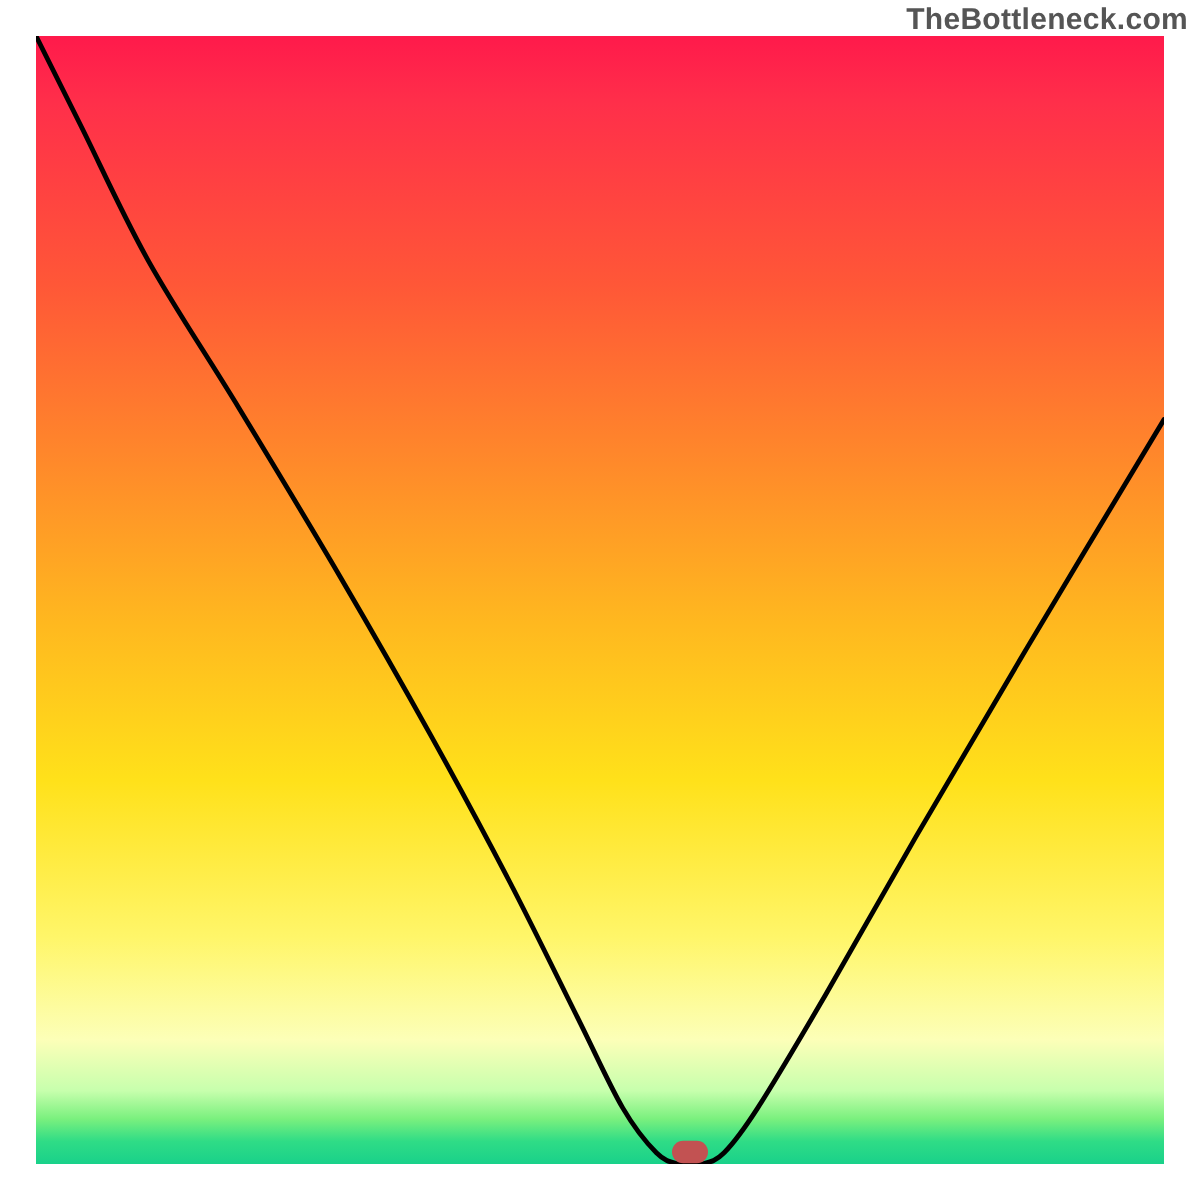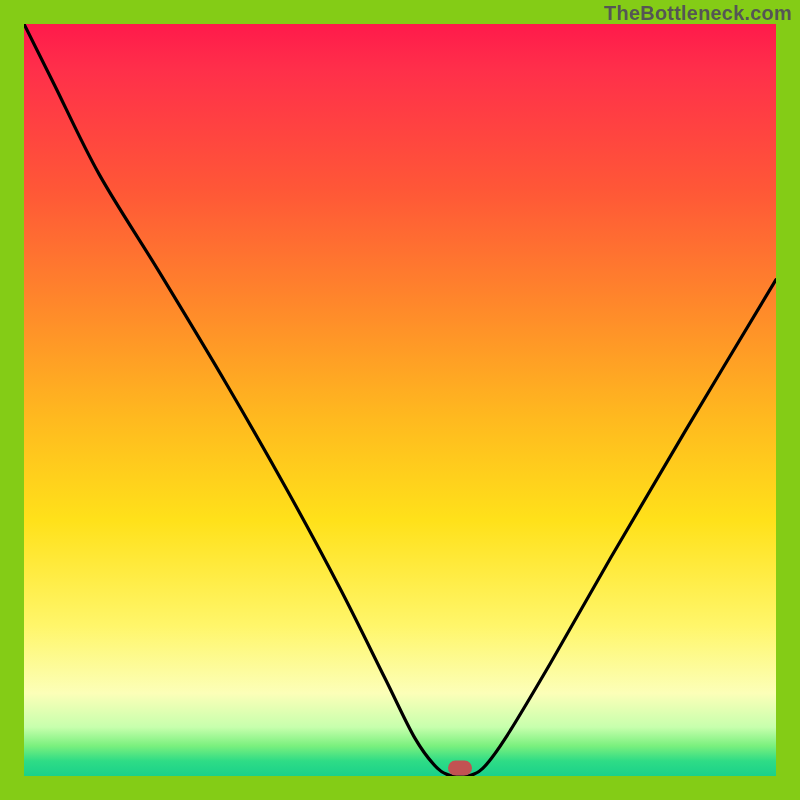--- a/index.html
+++ b/index.html
@@ -8,21 +8,21 @@
     width: 800px;
     height: 800px;
     overflow: hidden;
     font-family: Arial, Helvetica, sans-serif;
     background: #000;
   }
   .frame {
     position: relative;
     width: 800px;
     height: 800px;
-    background: #84cc16;
+    background: #ffffff;
     box-sizing: border-box;
   }
   .watermark {
     position: absolute;
     top: 2px;
     right: 8px;
     color: #555;
     font-size: 20px;
     font-weight: 600;
     letter-spacing: 0.2px;

